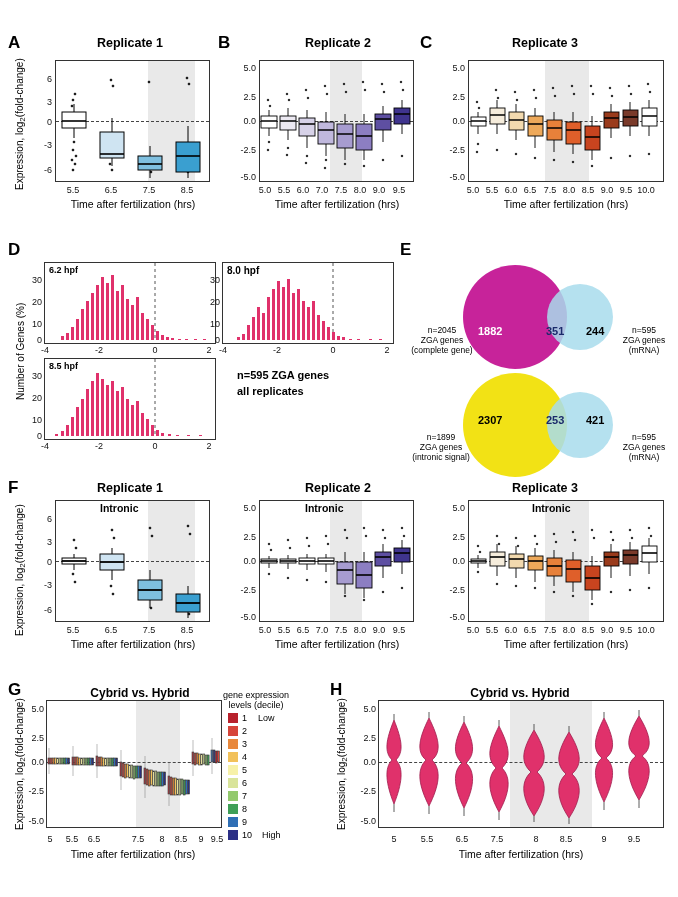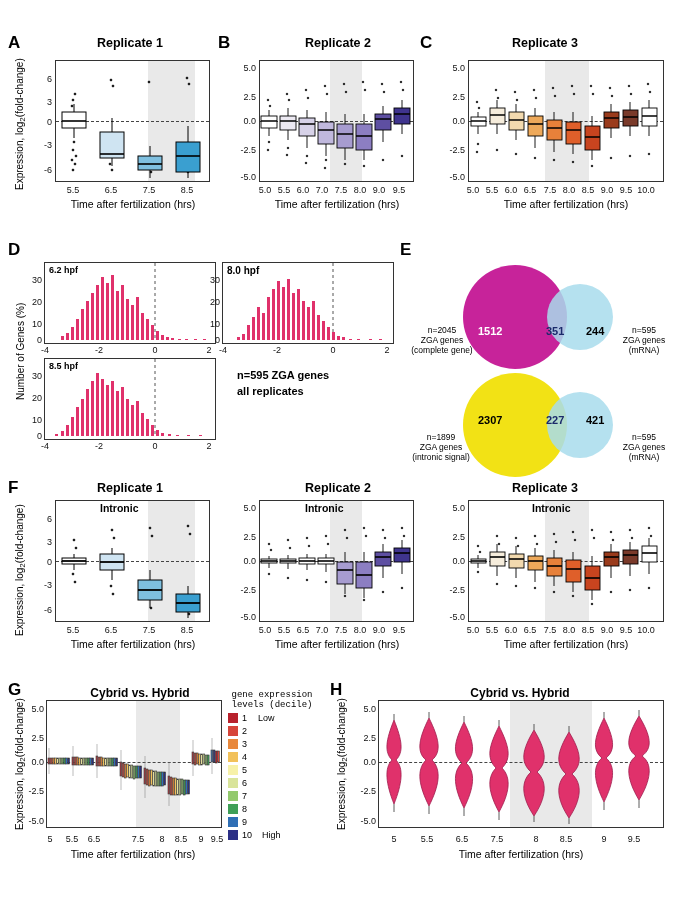--- a/index.html
+++ b/index.html
@@ -424,32 +424,32 @@
 
   <div class="hint nbold" style="left:237px;top:369px;font-size:11px;">n=595 ZGA genes</div>
   <div class="hint nbold" style="left:237px;top:385px;font-size:11px;">all replicates</div>
 
   <div class="panel-letter" style="left:400px;top:240px;">E</div>
 
   <svg style="position:absolute;left:420px;top:262px;" width="250" height="110">
     <circle cx="95" cy="55" r="52" fill="#c7239a"></circle>
     <circle cx="160" cy="55" r="33" fill="#a8dcec" fill-opacity="0.85"></circle>
   </svg>
-  <div class="hint nbold" style="left:478px;top:325px;font-size:11px;color:#fff;">1512</div>
+  <div class="hint nbold" style="left:478px;top:325px;font-size:11px;color:#fff;">1882</div>
   <div class="hint nbold" style="left:546px;top:325px;font-size:11px;color:#1b2a6b;">351</div>
   <div class="hint nbold" style="left:586px;top:325px;font-size:11px;color:#000;">244</div>
   <div class="venncap" style="left:408px;top:326px;width:68px;">n=2045<br>ZGA genes<br>(complete gene)</div>
   <div class="venncap" style="left:612px;top:326px;width:64px;">n=595<br>ZGA genes<br>(mRNA)</div>
 
   <svg style="position:absolute;left:420px;top:370px;" width="250" height="110">
     <circle cx="95" cy="55" r="52" fill="#f2e215"></circle>
     <circle cx="160" cy="55" r="33" fill="#a8dcec" fill-opacity="0.85"></circle>
   </svg>
   <div class="hint nbold" style="left:478px;top:414px;font-size:11px;color:#000;">2307</div>
-  <div class="hint nbold" style="left:546px;top:414px;font-size:11px;color:#1b2a6b;">227</div>
+  <div class="hint nbold" style="left:546px;top:414px;font-size:11px;color:#1b2a6b;">253</div>
   <div class="hint nbold" style="left:586px;top:414px;font-size:11px;color:#000;">421</div>
   <div class="venncap" style="left:404px;top:433px;width:74px;">n=1899<br>ZGA genes<br>(intronic signal)</div>
   <div class="venncap" style="left:612px;top:433px;width:64px;">n=595<br>ZGA genes<br>(mRNA)</div>
 
   <div class="panel-letter" style="left:8px;top:478px;">F</div>
 
   <div class="ptitle" style="left:40px;top:481px;width:180px;">Replicate 1</div>
   <div class="ylab" style="left:14px;top:636px;">Expression, log<span class="sub">2</span>(fold-change)</div>
   <div class="plotbox" style="left:55px;top:500px;width:155px;height:122px;"></div>
   <div class="shade" style="left:148px;top:501px;width:47px;height:120px;"></div>
@@ -812,21 +812,21 @@
         <line x1="51" y1="44" x2="51" y2="78"></line>
           <line x1="75" y1="50" x2="75" y2="90"></line>
         <line x1="99" y1="56" x2="99" y2="98"></line>
           <line x1="123" y1="62" x2="123" y2="106"></line>
         <line x1="147" y1="40" x2="147" y2="76"></line>
           <line x1="166" y1="38" x2="166" y2="74"></line>
       </g>
     </g>
   </svg>
 
-  <div class="legend-title" style="left:226px;top:690px;width:92px;font-family:Liberation Mono, monospace;">gene expression<br>levels (decile)</div>
+  <div class="legend-title" style="left:210px;top:690px;width:92px;">gene expression<br>levels (decile)</div>
 
   <div class="sw" style="left:228px;top:713px;background:#b8212c;"></div>
   <div class="legend-item" style="left:242px;top:713px;">1</div>
   <div class="legend-item" style="left:258px;top:713px;">Low</div>
 
   <div class="sw" style="left:228px;top:726px;background:#d6453a;"></div>
   <div class="legend-item" style="left:242px;top:726px;">2</div>
 
   <div class="sw" style="left:228px;top:739px;background:#e8883c;"></div>
   <div class="legend-item" style="left:242px;top:739px;">3</div>

